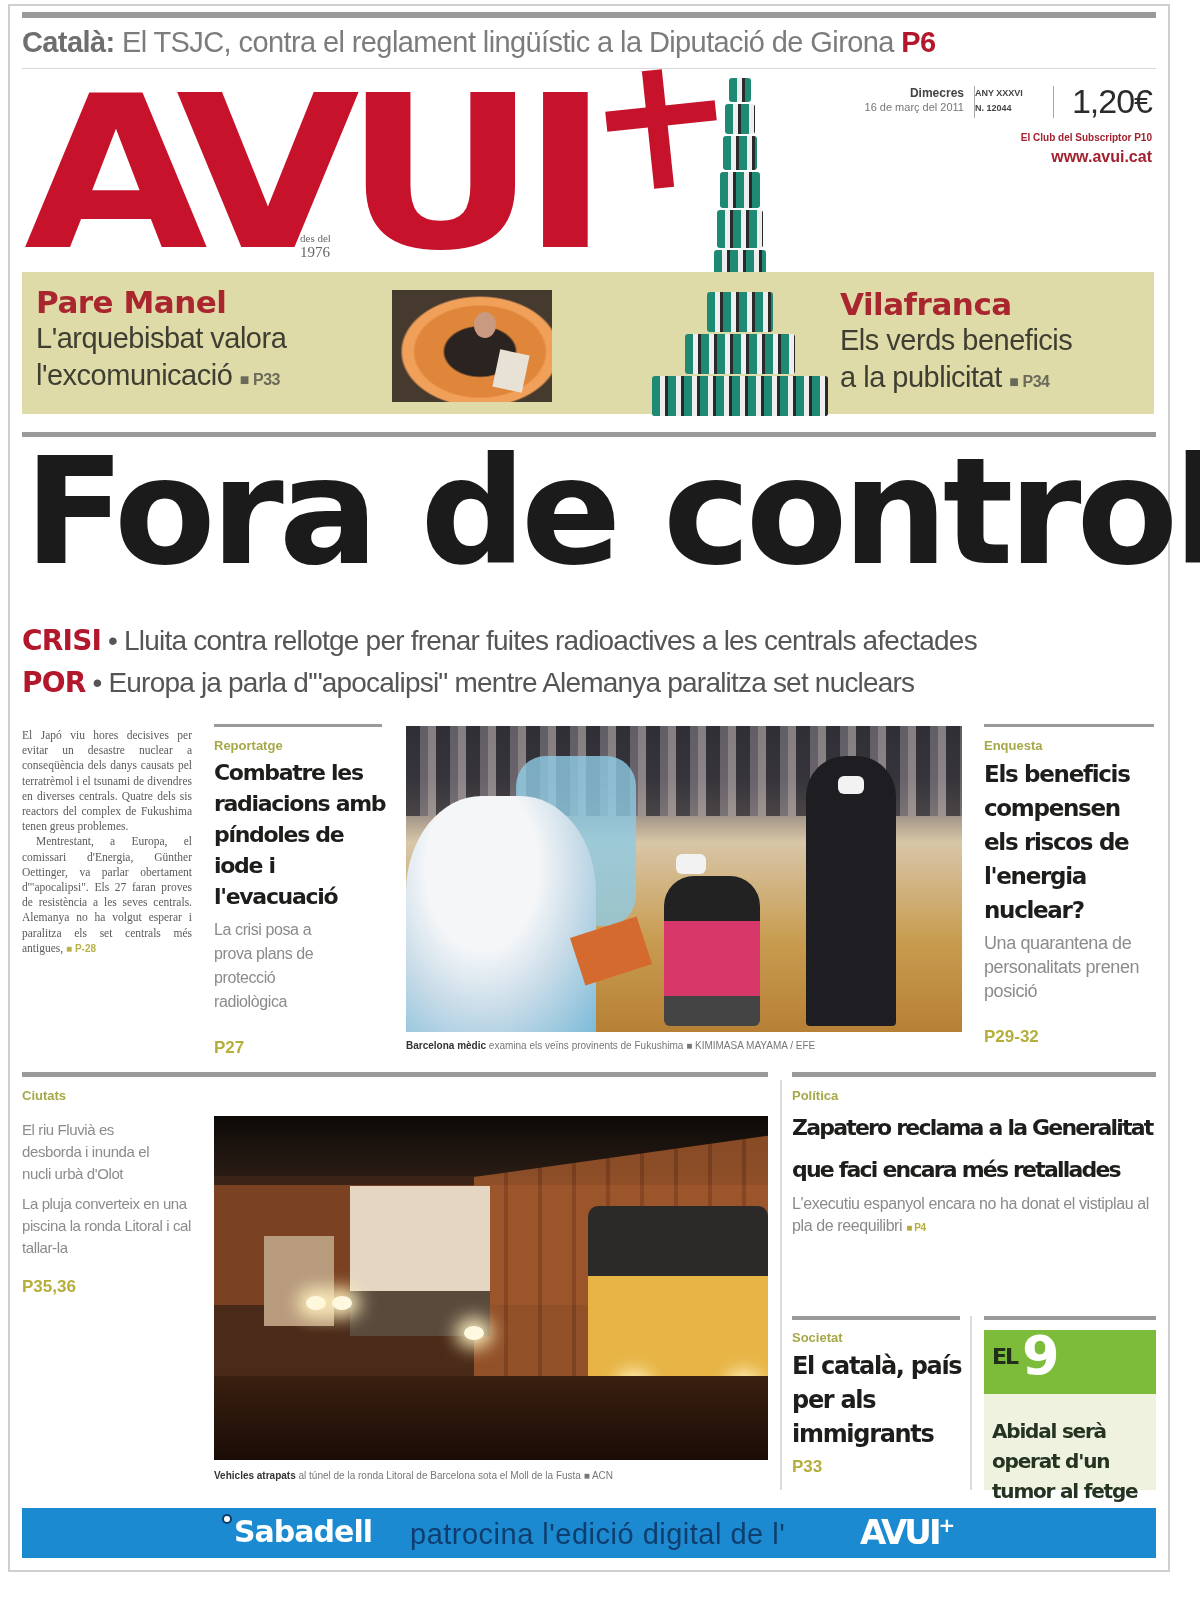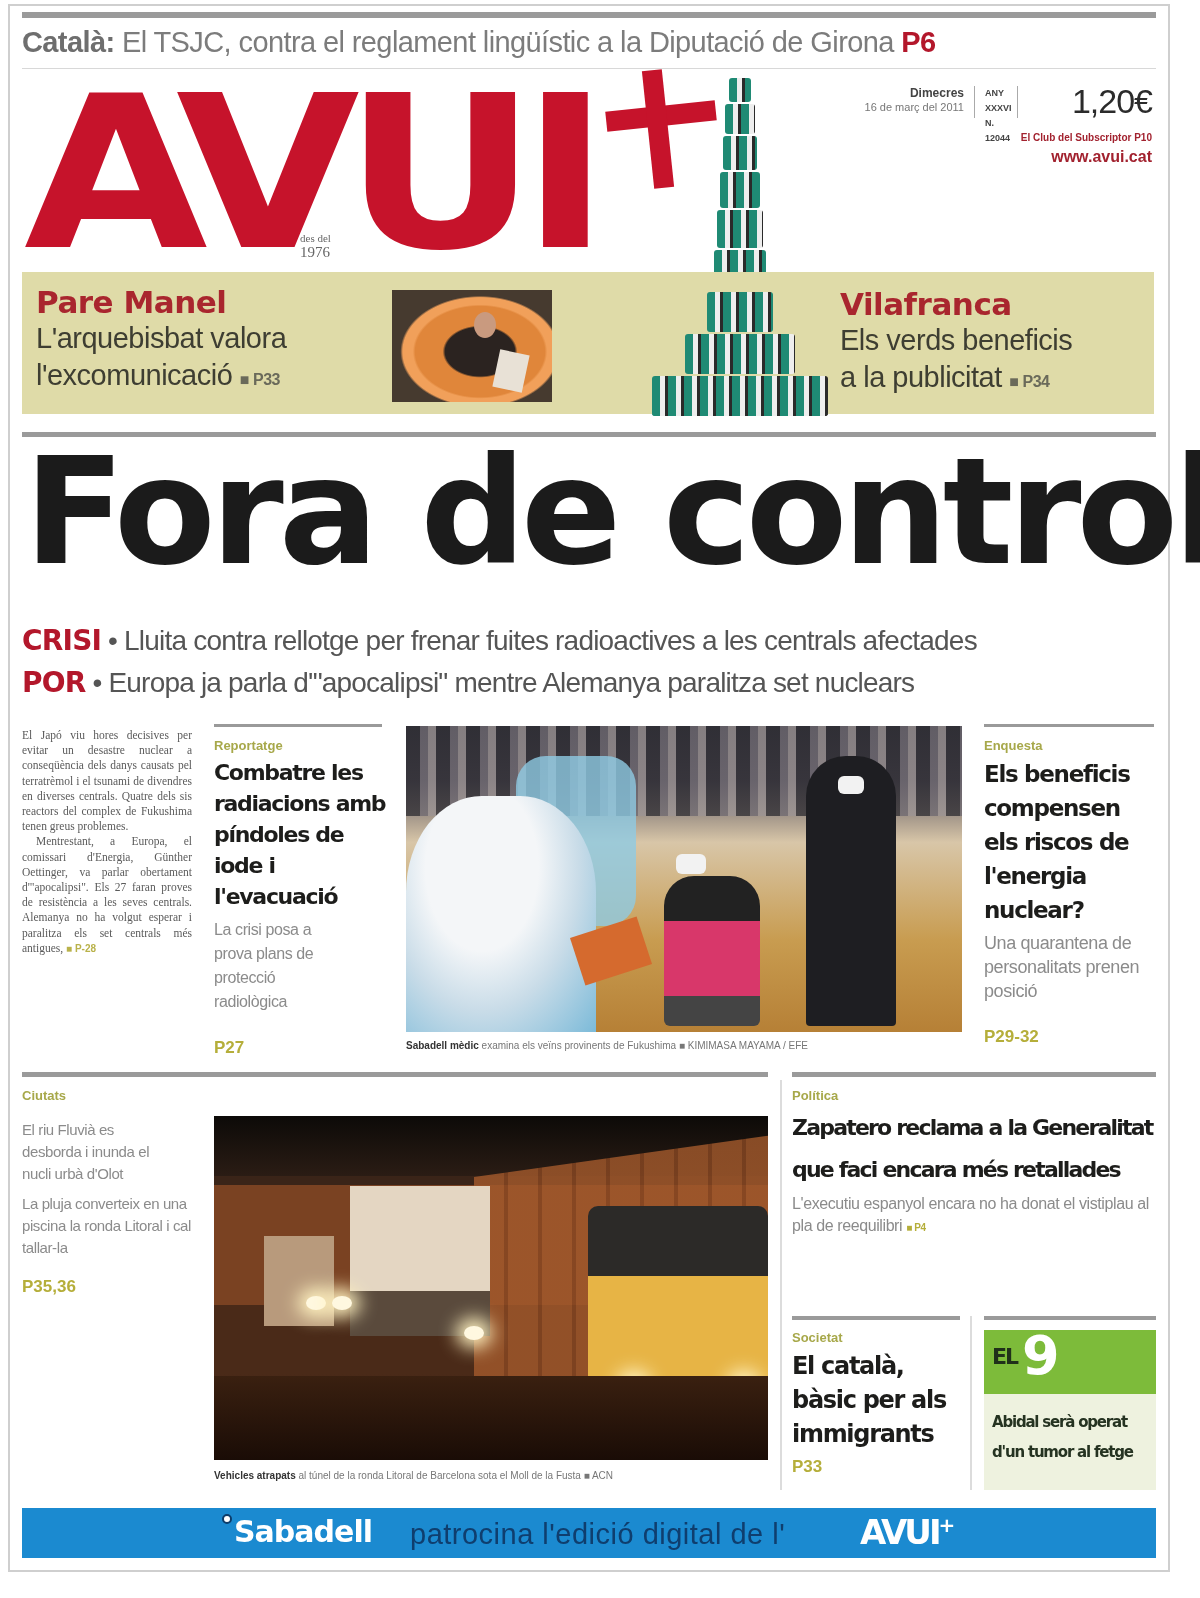--- a/index.html
+++ b/index.html
@@ -22,21 +22,21 @@
   .since { position: absolute; left: 300px; top: 232px; font-size: 11px; color: #666; line-height: 1.1; font-family: "Liberation Serif", serif; }
   .since span { display:block; }
   .since .yr { font-size: 15px; }
 
   .tower { position: absolute; left: 650px; top: 78px; width: 180px; height: 340px; }
   .tier { position: absolute; left: 50%; transform: translateX(-50%); background: repeating-linear-gradient(90deg, #1f8a74 0 8px, #eeeeee 8px 13px, #2a2a2a 13px 16px); border-radius: 3px; }
 
   .meta { position: absolute; left: 826px; top: 86px; width: 330px; }
   .meta .day { position: absolute; right: 192px; top: 0; font-size: 12px; font-weight: bold; color: #444; }
   .meta .date { position: absolute; right: 192px; top: 15px; font-size: 11px; color: #777; white-space: nowrap; }
-  .meta .box { position: absolute; left: 148px; top: 0; width: 44px; height: 32px; border-left: 1px solid #aaa; border-right: 1px solid #aaa; padding-left: 10px; font-size: 9px; font-weight: bold; color: #444; line-height: 15px; }
+  .meta .box { position: absolute; left: 148px; top: 0; width: 80px; height: 32px; border-left: 1px solid #aaa; border-right: 1px solid #aaa; padding-left: 0; font-size: 9px; font-weight: bold; color: #444; line-height: 15px; }
   .meta .price { position: absolute; right: 4px; top: -4px; font-size: 34px; color: #2b2b2b; letter-spacing: -1px; }
   .meta .club { position: absolute; right: 4px; top: 46px; font-size: 10px; color: #a2222f; font-weight: bold; white-space: nowrap; }
   .meta .web { position: absolute; right: 4px; top: 62px; font-size: 16px; color: #a2222f; font-weight: bold; }
 
   
   .promo { position: absolute; left: 22px; top: 272px; width: 1132px; height: 142px; background: #dfdba8; }
   .promo .kick { font-size: 31px; font-weight: bold; color: #a9262e; font-family: "DejaVu Sans", sans-serif; letter-spacing: -0.5px; }
   .promo .txt { font-size: 29px; color: #3e3e32; line-height: 37px; letter-spacing: -0.5px; }
   .promo .pg { font-size: 16px; font-weight: bold; color: #6a6a5a; }
   .promo-left { position: absolute; left: 14px; top: 12px; }
@@ -83,21 +83,21 @@
   .photo2 .water { position:absolute; left:0; top:260px; width:100%; height:84px; background: linear-gradient(180deg, #3a2010, #1a0c06); }
   .cap2 { position: absolute; left: 214px; top: 1470px; font-size: 10px; color: #777; white-space: nowrap; }
   .cap2 b { color: #333; }
 
   .vline { position: absolute; width: 2px; background: #dcdcdc; }
 
   .el9 { position: absolute; left: 984px; top: 1330px; width: 172px; height: 160px; background: #eef2df; }
   .el9 .bar { height: 64px; background: #7dbb3a; position: relative; }
   .el9 .bar .el { position: absolute; left: 8px; top: 14px; font-family: "DejaVu Sans", sans-serif; font-weight: bold; font-size: 22px; color: #20301a; letter-spacing: -2px; }
   .el9 .bar .nine { position: absolute; left: 38px; top: -6px; font-family: "DejaVu Sans", sans-serif; font-weight: bold; font-size: 54px; color: #fff; }
-  .el9 .hd { padding: 13px 0 0 8px; font-family: "DejaVu Sans", sans-serif; font-weight: bold; font-size: 15px; line-height: 30px; color: #253321; letter-spacing: -1.2px; }
+  .el9 .hd { padding: 22px 0 0 8px; font-family: "DejaVu Sans", sans-serif; font-weight: bold; font-size: 20px; line-height: 30px; color: #253321; letter-spacing: -1.2px; }
 
   .footer { position: absolute; left: 22px; top: 1508px; width: 1134px; height: 50px; background: #1b8ad0; }
   .footer .dot { position: absolute; left: 200px; top: 6px; width: 10px; height: 10px; border-radius: 50%; background: #fff; border: 2px solid #0c3c6a; }
   .footer .brand { position: absolute; left: 212px; top: 6px; font-family: "DejaVu Sans", sans-serif; font-weight: bold; font-size: 30px; color: #fff; letter-spacing: -1px; }
   .footer .msg { position: absolute; left: 388px; top: 10px; font-size: 29px; color: #0f3e6e; letter-spacing: 0.5px; }
   .footer .flogo { position: absolute; left: 838px; top: 4px; font-family: "DejaVu Sans", sans-serif; font-weight: bold; font-size: 34px; color: #fff; letter-spacing: -3px; }
   .footer .flogo sup { font-size: 20px; }
 </style>
 </head>
 <body>
@@ -189,21 +189,21 @@
 <div class="photo1">
   <div class="crowd"></div>
   <div class="suit2"></div>
   <div class="suit"></div>
   <div class="tablet"></div>
   <div class="girl"></div>
   <div class="mask" style="left:270px;top:128px;width:30px;height:20px;"></div>
   <div class="man"></div>
   <div class="mask" style="left:432px;top:50px;width:26px;height:18px;"></div>
 </div>
-<div class="cap1"><b>Sabadell mèdic</b><span> examina els veïns provinents de Fukushima  ■ KIMIMASA MAYAMA / EFE</span></div>
+<div class="cap1"><b>Barcelona mèdic</b><span> examina els veïns provinents de Fukushima  ■ KIMIMASA MAYAMA / EFE</span></div>
 
 <div class="rule" style="left:984px;top:724px;width:170px;height:3px;"></div>
 <div class="story" style="left:984px;top:738px;width:172px;">
   <div class="sect">Enquesta</div>
   <div class="hd" style="font-size:23px;line-height:34px;">Els beneficis compensen els riscos de l'energia nuclear?</div>
   <div class="sub" style="font-size:18px;line-height:24px;margin-top:4px;">Una quarantena de personalitats prenen posició</div>
   <div class="pg" style="font-size:17px;margin-top:24px;">P29-32</div>
 </div>
 
 <div class="rule" style="left:22px;top:1072px;width:746px;"></div>
@@ -237,21 +237,21 @@
   <div class="hd" style="font-size:22px;line-height:42px;letter-spacing:-1.8px;">Zapatero reclama a la Generalitat que faci encara més retallades</div>
   <div class="sub" style="font-size:16px;line-height:22px;margin-top:2px;"><span>L'executiu espanyol encara no ha donat el vistiplau al pla de reequilibri</span> <span class="pg" style="font-size:10px;">■ P4</span></div>
 </div>
 
 <div class="rule" style="left:792px;top:1316px;width:168px;height:4px;"></div>
 <div class="rule" style="left:984px;top:1316px;width:172px;height:4px;"></div>
 <div class="vline" style="left:970px;top:1316px;height:174px;"></div>
 
 <div class="story" style="left:792px;top:1330px;width:176px;">
   <div class="sect">Societat</div>
-  <div class="hd" style="font-size:24px;line-height:34px;">El català, bàsic per als immigrants</div>
+  <div class="hd" style="font-size:24px;line-height:34px;">El català, país per als immigrants</div>
   <div class="pg" style="font-size:17px;margin-top:6px;">P33</div>
 </div>
 
 <div class="el9">
   <div class="bar">
     <span class="el">EL</span>
     <span class="nine">9</span>
   </div>
   <div class="hd">Abidal serà operat d'un tumor al fetge</div>
 </div>

